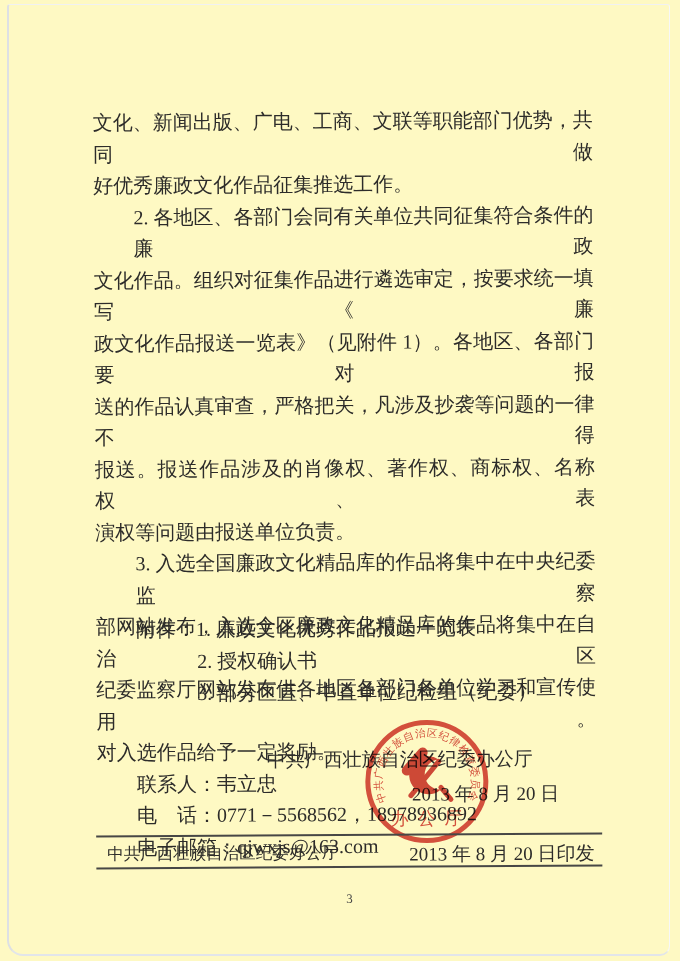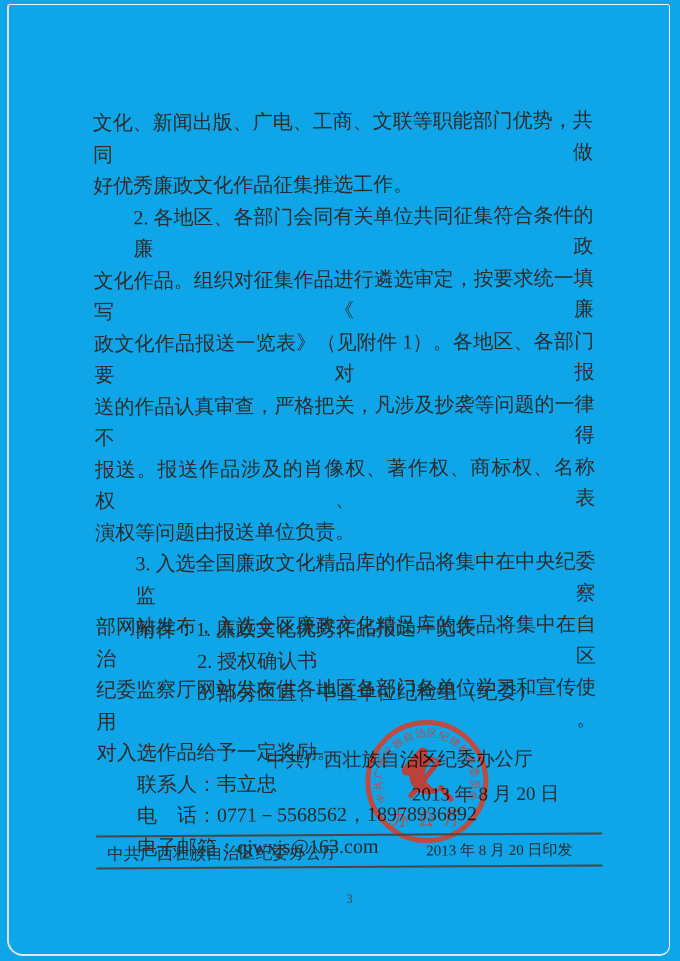--- a/index.html
+++ b/index.html
@@ -1,18 +1,18 @@
 <!DOCTYPE html>
 <html><head>
 <meta charset="utf-8">
 <style>
   html,body{margin:0;padding:0;background:#ffffff;}
   body{width:680px;height:961px;position:relative;overflow:hidden;
        font-family:"Liberation Serif","DejaVu Serif",serif;color:#2d2c2a;}
-  .page{position:absolute;inset:0;background:#0ea5e9;}
+  .page{position:absolute;inset:0;background:#fef9c3;}
   
   .scan-edge{position:absolute;left:7px;top:4px;width:660px;height:949px;
       border-left:2px solid #dde0e4;border-bottom:2px solid #e2e5e9;
       border-top:1px solid #f0f1f3;border-right:1px solid #f6f7f8;
       border-radius:3px 3px 10px 16px;pointer-events:none;}
   .content{position:absolute;inset:0;transform:rotate(-0.35deg);transform-origin:340px 480px;}
 
   
   .body-lines{position:absolute;left:95px;top:106px;width:500px;
       font-size:20px;line-height:31.5px;}
@@ -31,21 +31,21 @@
 
   
   .seal{position:absolute;left:353px;top:710px;width:144px;height:144px;
         mix-blend-mode:multiply;opacity:.92;}
 
   
   .footer-rule{position:absolute;left:94px;width:506px;height:2px;background:#474745;}
   .rule-top{top:834px;}
   .rule-bottom{top:866px;}
   .footer-issuer{position:absolute;left:105px;top:842px;font-size:16.5px;white-space:nowrap;}
-  .footer-date{position:absolute;left:424px;top:842px;font-size:15px;white-space:nowrap;font-family:Liberation Serif, serif;}
+  .footer-date{position:absolute;left:407px;top:842px;font-size:19px;white-space:nowrap;font-family:Liberation Serif, serif;}
   .page-number{position:absolute;left:330px;top:891px;width:34px;text-align:center;
       font-size:13px;color:#4a4a48;}
 </style>
 </head>
 <body>
 
 <div class="page">
   <div class="scan-edge"></div>
 
   <div class="content">

